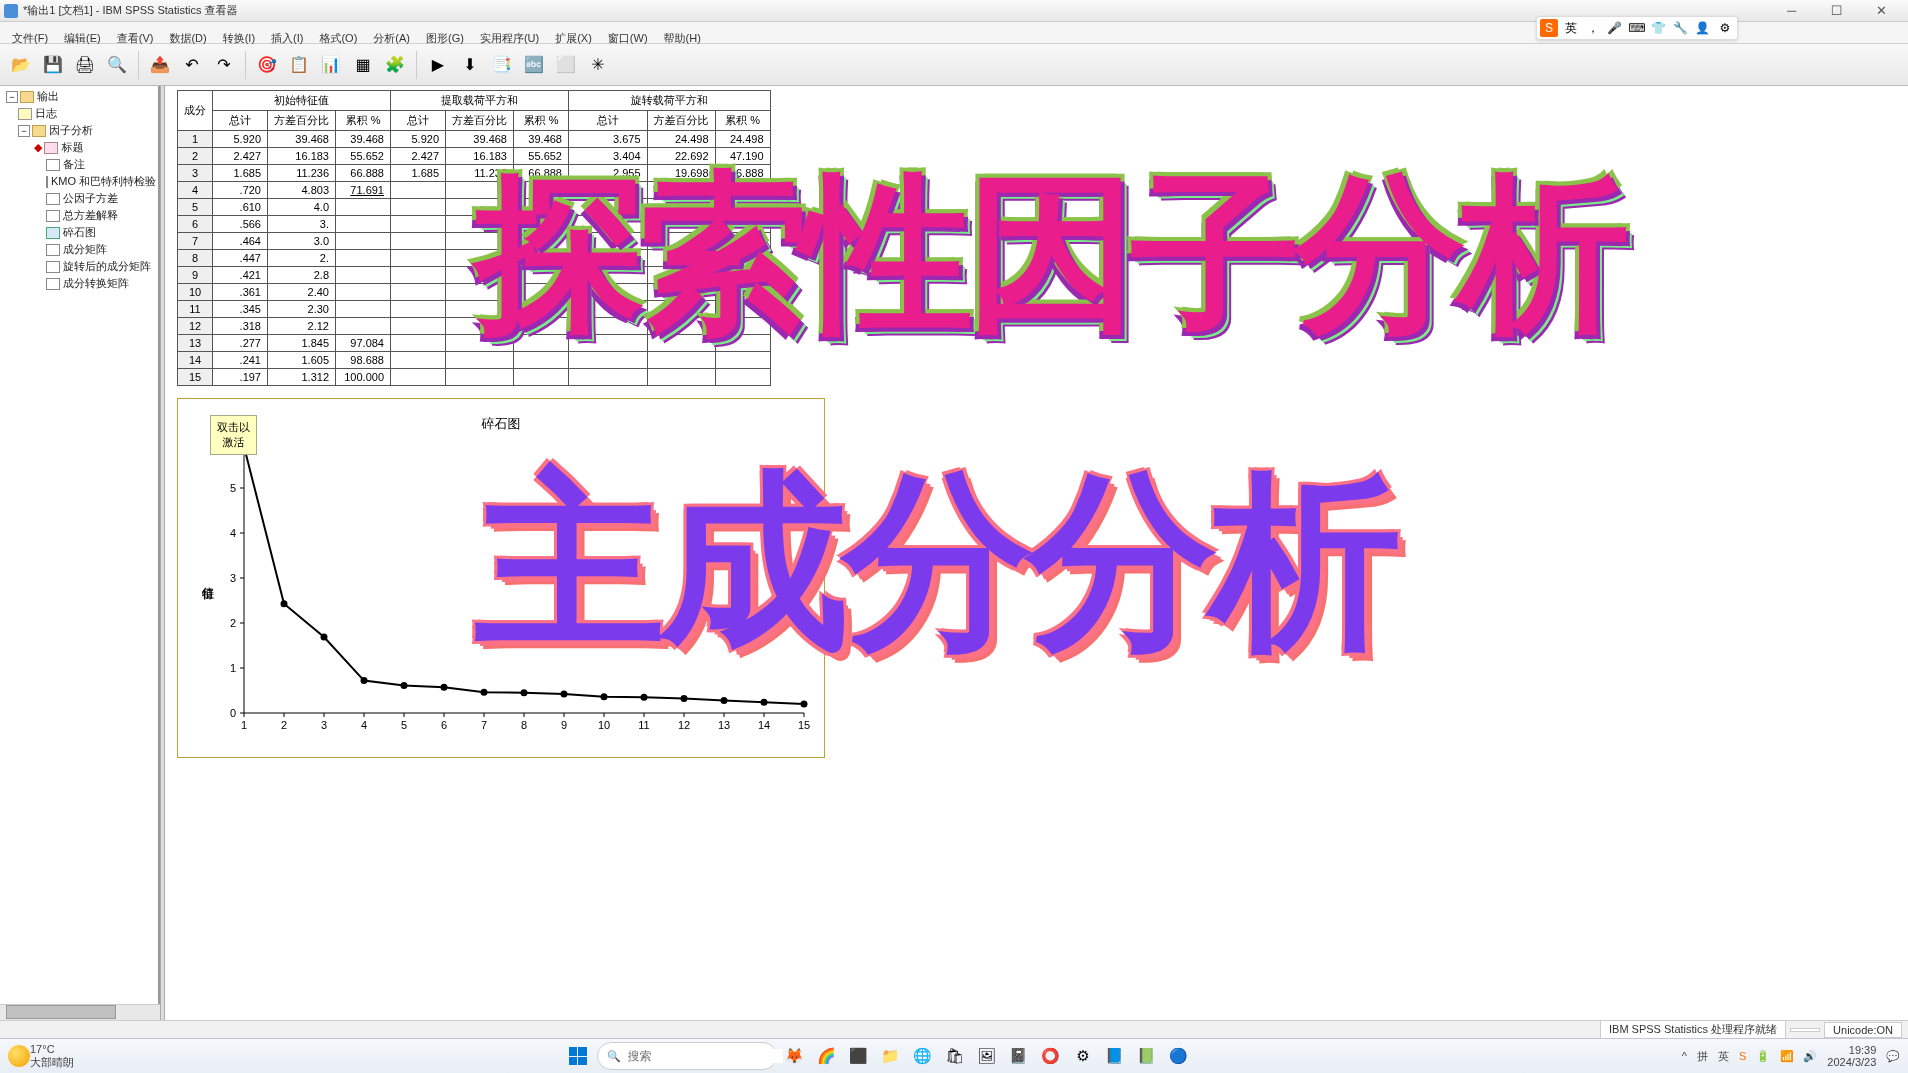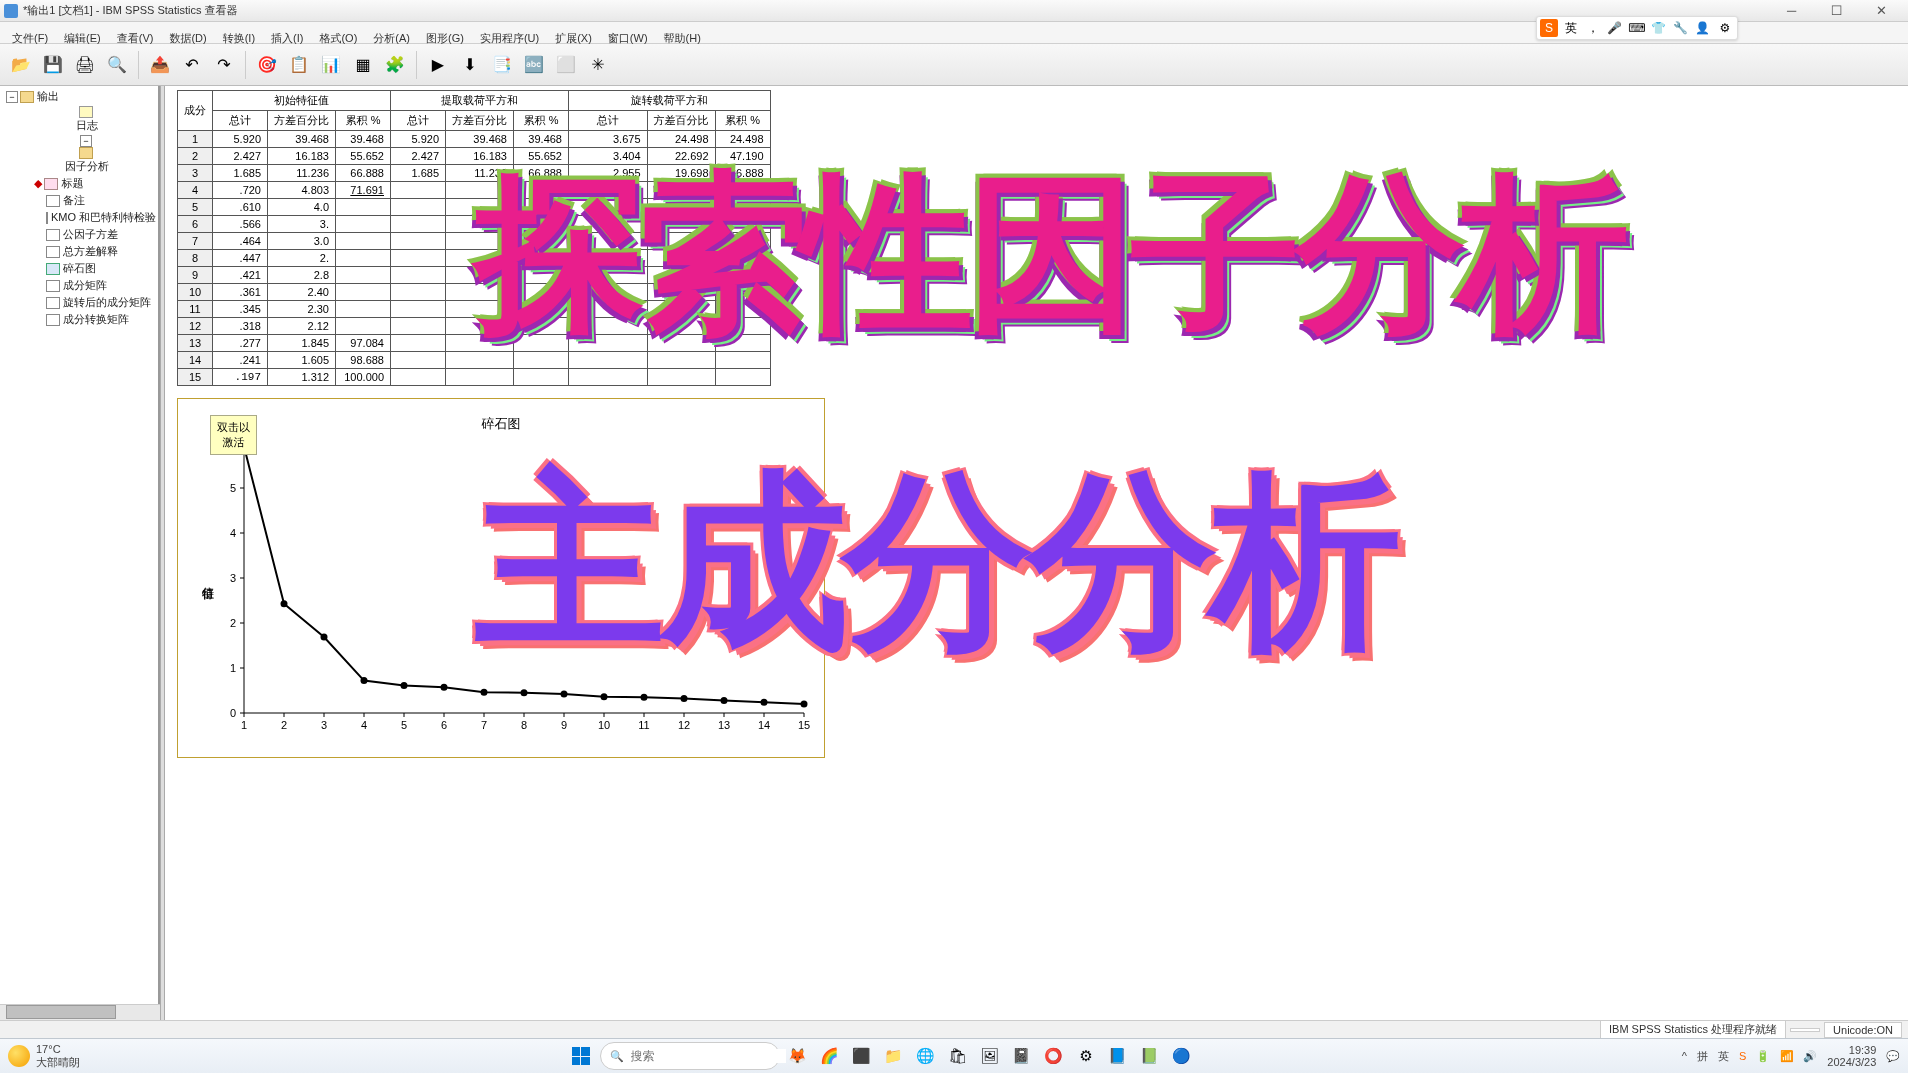--- a/index.html
+++ b/index.html
@@ -26,21 +26,21 @@
 .tree { font-size: 11px; padding: 2px; }
 .tree-node { display: flex; align-items: center; padding: 1px 0 1px 4px; cursor: pointer; white-space: nowrap; }
 .tree-toggle { width: 12px; height: 12px; border: 1px solid #888; display: inline-flex; align-items: center; justify-content: center; font-size: 9px; margin-right: 2px; background: #fff; }
 .tree-icon { width: 14px; height: 12px; margin-right: 3px; display: inline-block; }
 .ic-folder { background: #f5d98e; border: 1px solid #c0a050; }
 .ic-doc { background: #fff; border: 1px solid #888; }
 .ic-log { background: #fffac0; border: 1px solid #999; }
 .ic-chart { background: #d8e8f8; border: 1px solid #4a7; }
 .ic-title { background: #fde; border: 1px solid #a88; }
 .tree-label { color: #222; }
-.indent1 { padding-left: 16px; flex-direction: column; }
+.indent1 { padding-left: 16px; }
 .indent2 { padding-left: 32px; }
 .indent3 { padding-left: 44px; }
 
 .splitter-v { width: 5px; background: #ddd; cursor: col-resize; border-left:1px solid #aaa; border-right:1px solid #aaa; }
 
 .content { flex: 1; background: #fff; overflow: auto; position: relative; }
 
 
 .spss-table { margin: 4px 12px; border-collapse: collapse; font-size: 11px; }
 .spss-table th, .spss-table td { border: 1px solid #555; padding: 2px 6px; text-align: right; height: 17px; }
@@ -69,21 +69,21 @@
 .sidebar-scroll { height: 16px; background: #e8e8e8; border-top: 1px solid #ccc; display:flex; }
 .scroll-thumb { background: #c0c0c0; width: 110px; height: 14px; border: 1px solid #999; }
 
 
 .statusbar { position: absolute; bottom: 35px; left: 0; right: 0; height: 18px; background: #f1f1f1; border-top: 1px solid #ccc; display: flex; align-items: center; font-size: 11px; padding: 0 6px; color: #333; }
 .status-seg { border: 1px solid #ccc; padding: 1px 8px; margin-left: 4px; background: #fff; }
 .status-spacer { flex: 1; }
 
 
 .taskbar { position: absolute; bottom: 0; left: 0; right: 0; height: 35px; background: linear-gradient(to top, #e8eef5, #f5f8fc); border-top: 1px solid #c0c8d0; display: flex; align-items: center; padding: 0 8px; font-size: 11px; }
-.weather { display: flex; align-items: center; gap: 6px; color: #444; }
+.weather { display: flex; align-items: center; gap: 0; color: #444; }
 .weather-icon { width: 22px; height: 22px; background: radial-gradient(circle at 35% 35%, #ffe066, #f59f00); border-radius: 50%; }
 .tb-center { flex: 1; display: flex; align-items: center; justify-content: center; gap: 4px; }
 .start-btn { width: 30px; height: 30px; display: flex; align-items: center; justify-content: center; }
 .win-logo { width: 18px; height: 18px; display: grid; grid-template: 1fr 1fr / 1fr 1fr; gap: 1px; }
 .win-logo span { background: #0078d4; }
 .search-box { display: flex; align-items: center; background: #fff; border: 1px solid #ccc; border-radius: 16px; height: 28px; width: 180px; padding: 0 10px; gap: 6px; }
 .search-box input { border: none; outline: none; font-size: 12px; flex: 1; }
 .task-icon { width: 28px; height: 28px; border-radius: 4px; display: flex; align-items: center; justify-content: center; font-size: 15px; cursor: pointer; }
 .tray { display: flex; align-items: center; gap: 10px; color: #444; }
 .tray-time { text-align: right; line-height: 1.1; font-size: 11px; }
@@ -387,21 +387,21 @@
             <td style="min-width: 55px;">98.688</td>
             <td style="min-width: 55px;"></td>
             <td style="min-width: 55px;"></td>
             <td style="min-width: 55px;"></td>
             <td style="min-width: 55px;"></td>
             <td style="min-width: 55px;"></td>
             <td style="min-width: 55px;"></td>
           </tr>
           <tr>
             <td class="rowhdr" style="min-width: 28px;">15</td>
-            <td style="min-width: 55px; font-family: Liberation Mono, monospace;">.197</td>
+            <td style="min-width: 55px;">.197</td>
             <td style="min-width: 55px;">1.312</td>
             <td style="min-width: 55px;">100.000</td>
             <td style="min-width: 55px;"></td>
             <td style="min-width: 55px;"></td>
             <td style="min-width: 55px;"></td>
             <td style="min-width: 55px;"></td>
             <td style="min-width: 55px;"></td>
             <td style="min-width: 55px;"></td>
           </tr>
         </tbody>

